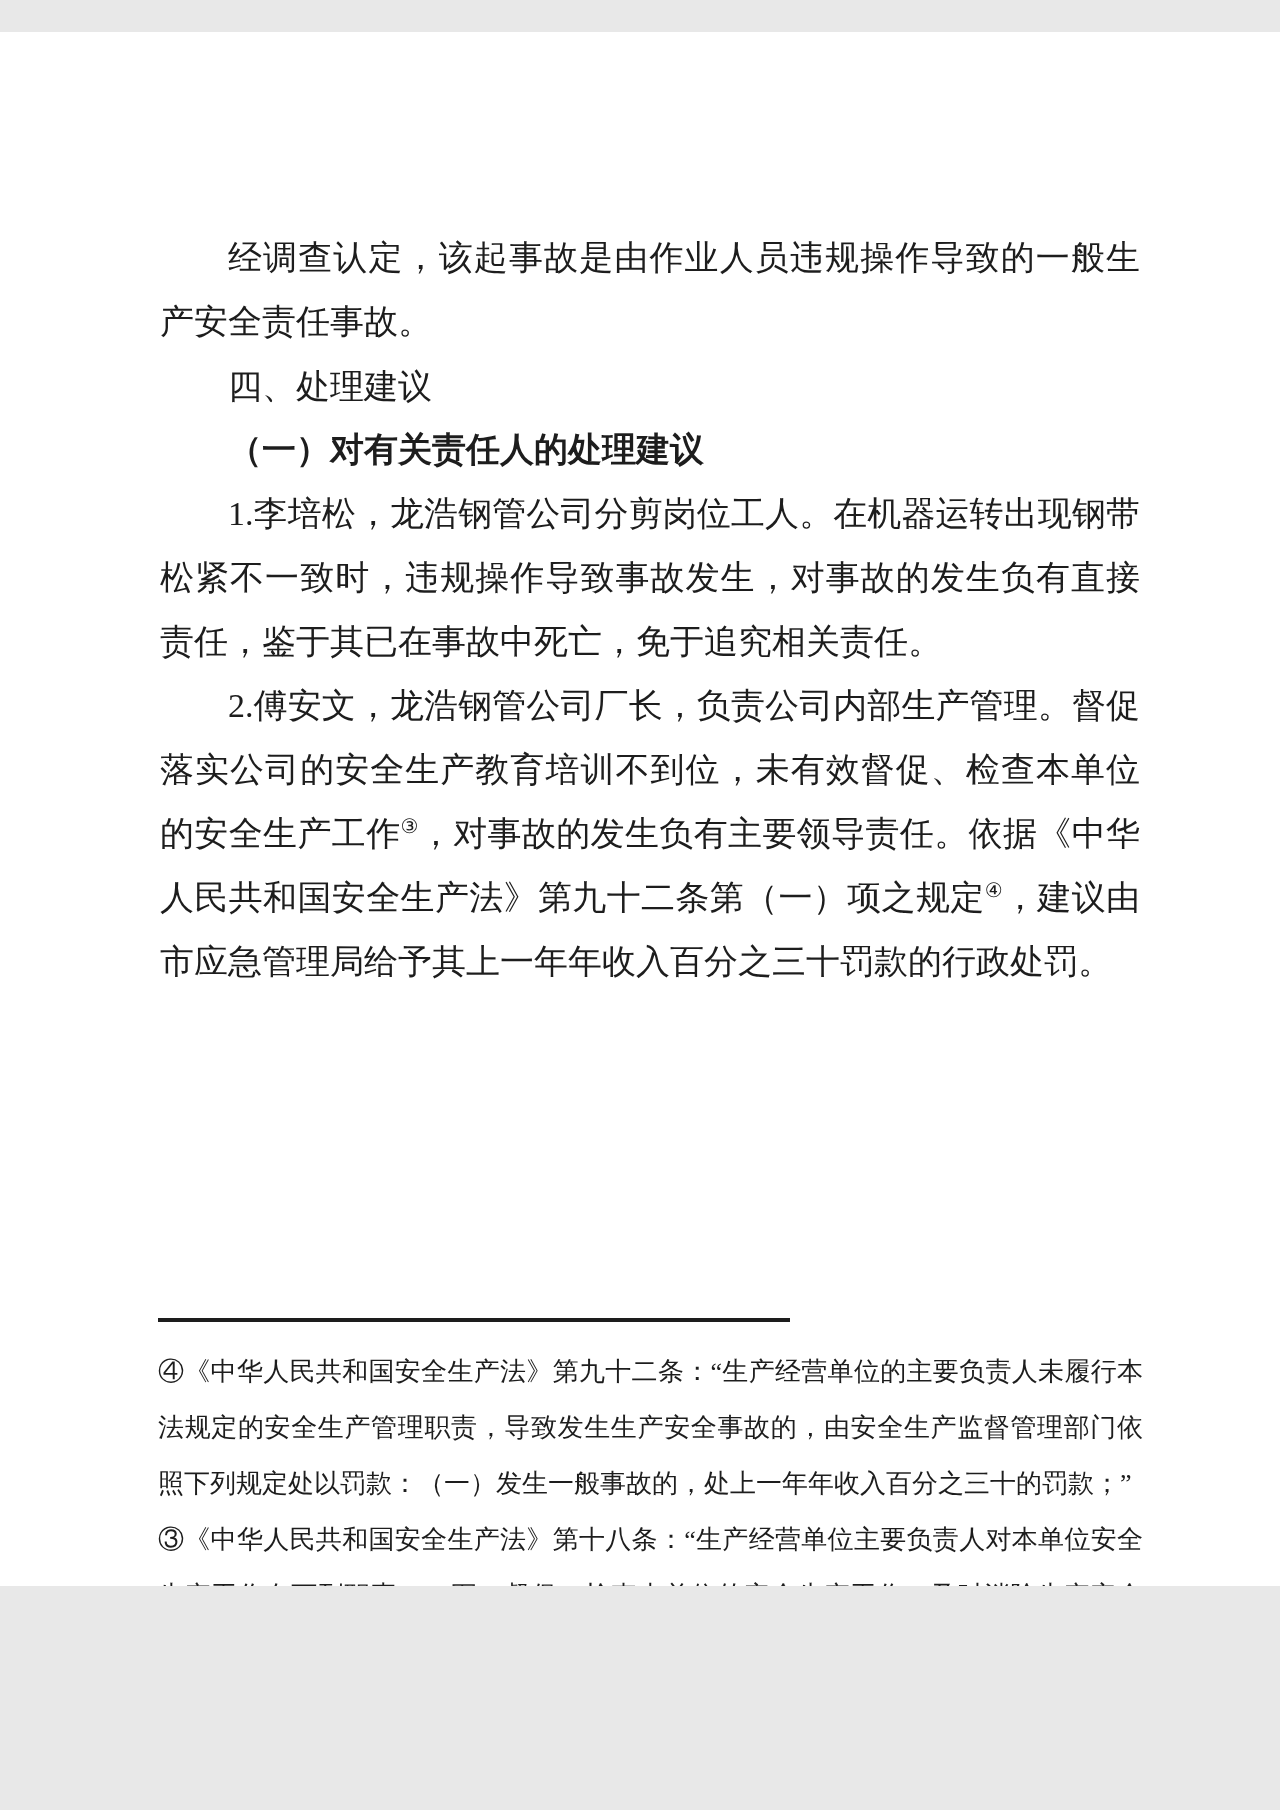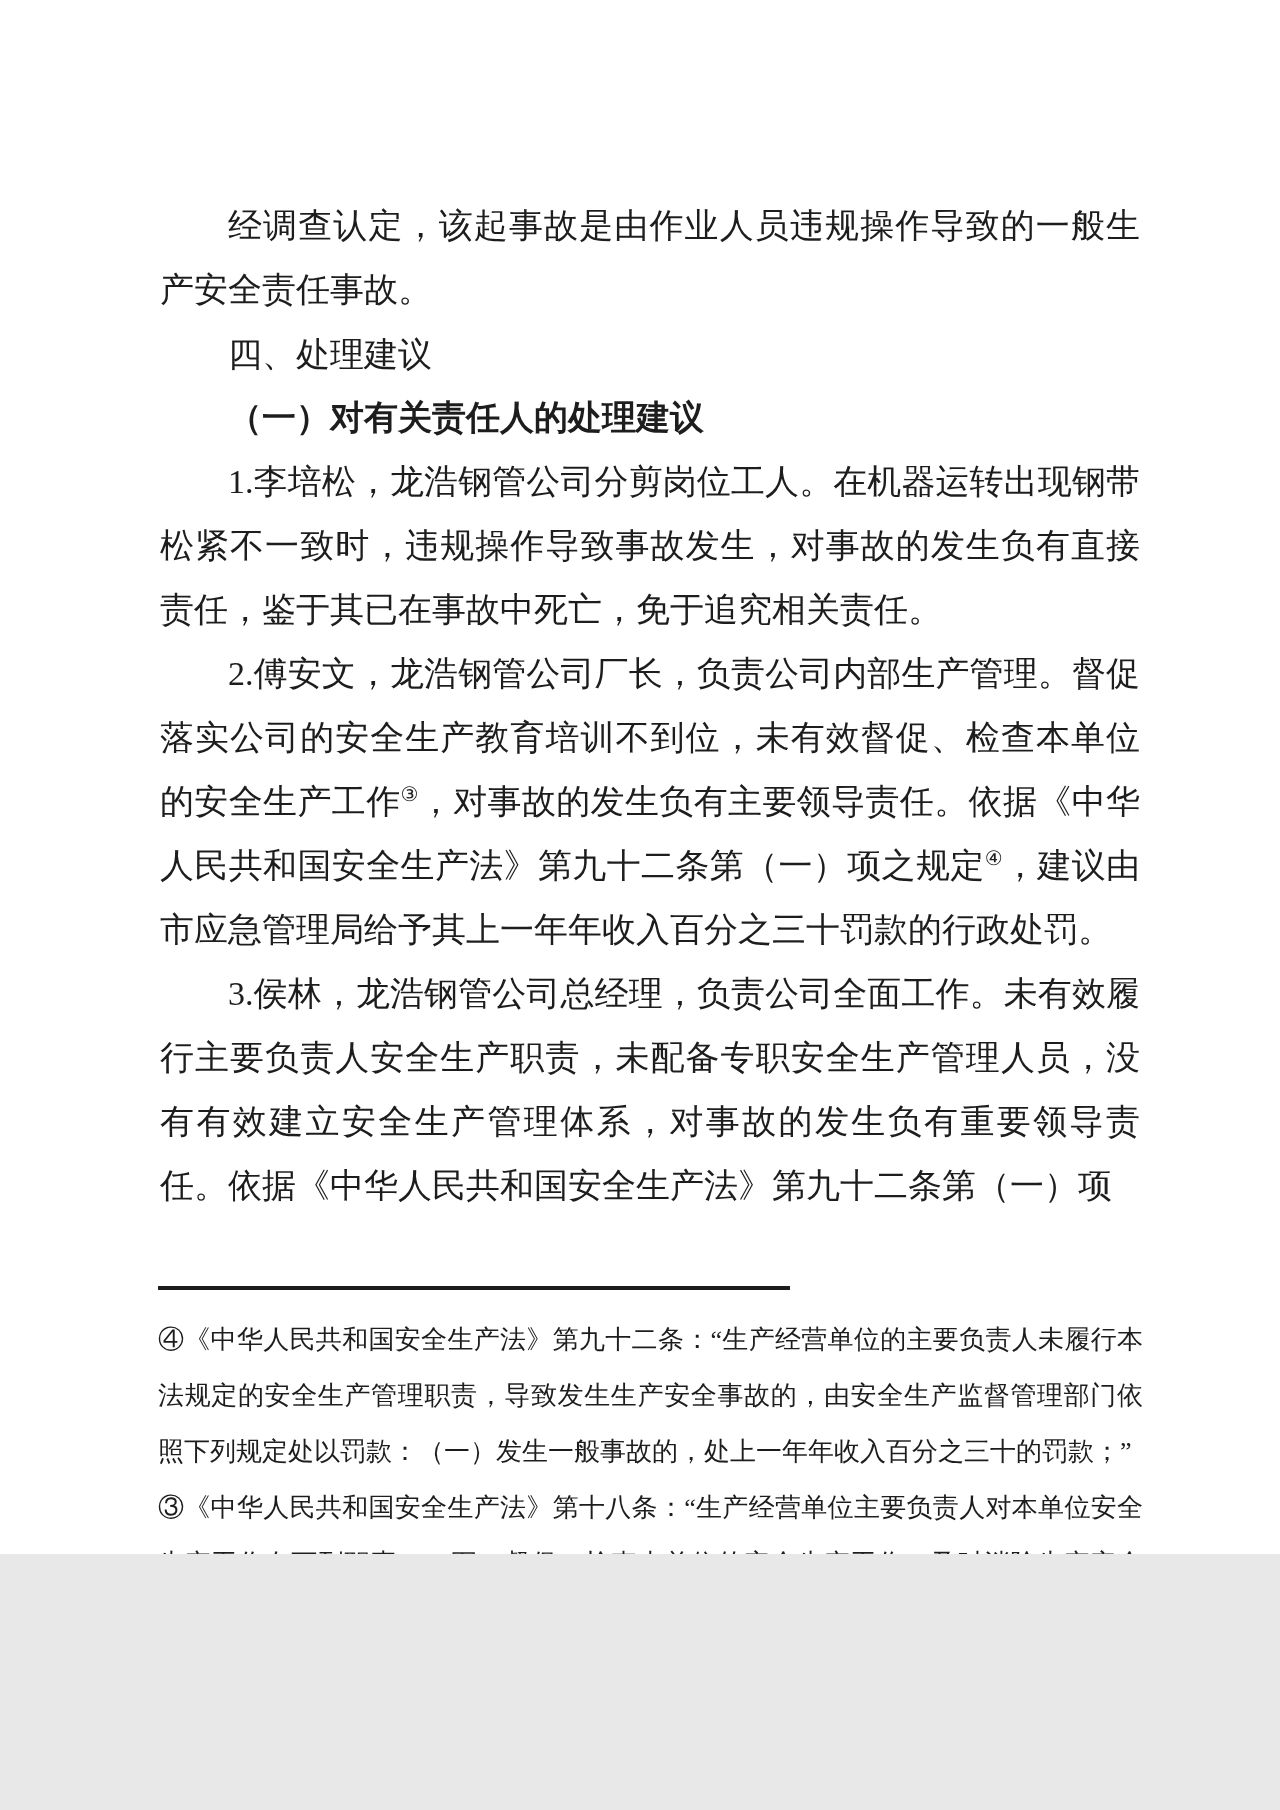--- a/index.html
+++ b/index.html
@@ -8,20 +8,21 @@
     background: #e8e8e8;
   }
   .page {
     position: relative;
     width: 1280px;
     height: 1554px;
     background: #ffffff;
     color: #1d1d1d;
     font-family: "Liberation Serif", serif;
     overflow: hidden;
+    margin-top: 32px;
   }
   .body-text {
     position: absolute;
     left: 160px;
     top: 194px;
     width: 980px;
     font-size: 34px;
     line-height: 64px;
     text-align: justify;
   }
@@ -87,21 +88,20 @@
     <p>经调查认定，该起事故是由作业人员违规操作导致的一般生产安全责任事故。</p>
 
     <h2 class="heading-section">四、处理建议</h2>
 
     <h3 class="heading-subsection">（一）对有关责任人的处理建议</h3>
 
     <p>1.李培松，龙浩钢管公司分剪岗位工人。在机器运转出现钢带松紧不一致时，违规操作导致事故发生，对事故的发生负有直接责任，鉴于其已在事故中死亡，免于追究相关责任。</p>
 
     <p><span>2.傅安文，龙浩钢管公司厂长，负责公司内部生产管理。督促落实公司的安全生产教育培训不到位，未有效督促、检查本单位的安全生产工作</span><sup class="fn-ref">③</sup><span>，对事故的发生负有主要领导责任。依据《中华人民共和国安全生产法》第九十二条第（一）项之规定</span><sup class="fn-ref">④</sup><span>，建议由市应急管理局给予其上一年年收入百分之三十罚款的行政处罚。</span></p>
 
-    <p>3.侯林，龙浩钢管公司总经理，负责公司全面工作。未有效履行主要负责人安全生产职责，未配备专职安全生产管理人员，没有有效建立安全生产管理体系，对事故的发生负有重要领导责任。依据《中华人民共和国安全生产法》第九十二条第（一）项</p>
 
   </div>
 
   <div class="footnote-sep"></div>
 
   <div class="footnotes">
 
     <p><span>④</span><span>《中华人民共和国安全生产法》第九十二条：“生产经营单位的主要负责人未履行本法规定的安全生产管理职责，导致发生生产安全事故的，由安全生产监督管理部门依照下列规定处以罚款：（一）发生一般事故的，处上一年年收入百分之三十的罚款；”</span></p>
 
     <p><span>③</span><span>《中华人民共和国安全生产法》第十八条：“生产经营单位主要负责人对本单位安全生产工作有下列职责：（五）督促、检查本单位的安全生产工作，及时消除生产安全事故隐患；”</span></p>

